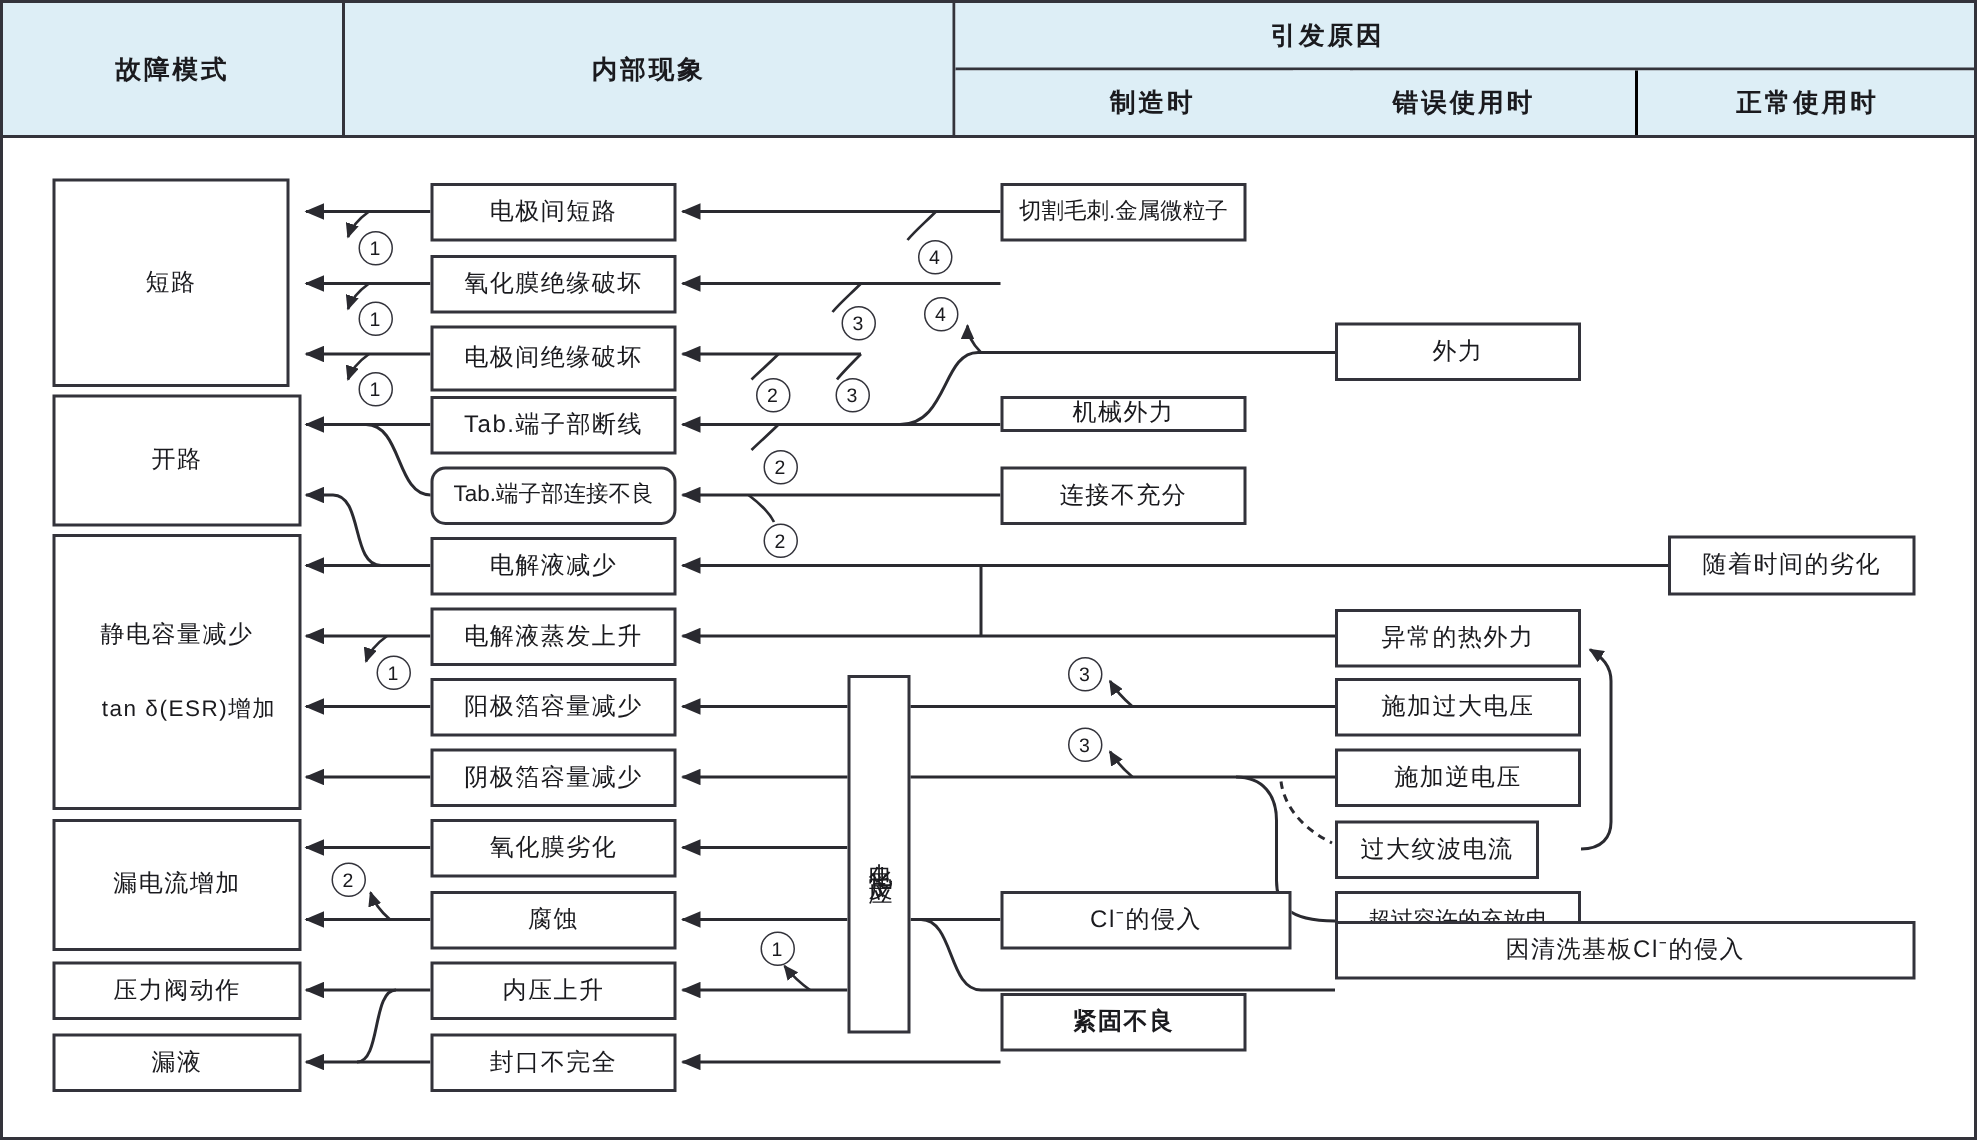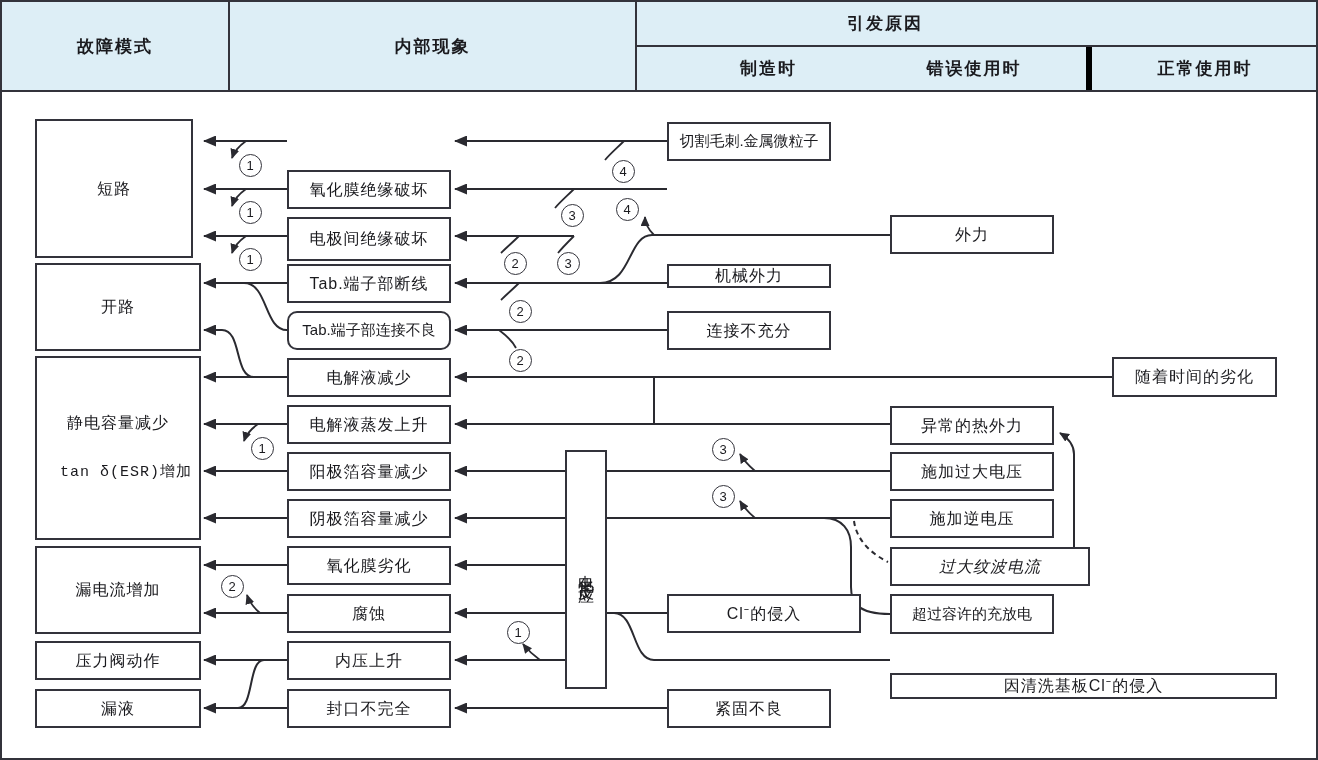--- a/index.html
+++ b/index.html
@@ -7,36 +7,36 @@
         box-sizing:border-box;font-family:"Liberation Sans",sans-serif;color:#1a1a1e;overflow:hidden;}
   .hdr{position:absolute;left:0;top:0;width:1318px;height:90px;border-bottom:2px solid #33333b;box-sizing:border-box;}
   .hcell{position:absolute;background:#ddeef6;display:flex;align-items:center;justify-content:center;
          font-size:17px;font-weight:600;letter-spacing:2px;box-sizing:border-box;}
   .wires{position:absolute;left:0;top:0;z-index:1;}
   .box{position:absolute;background:#fff;border:2px solid #33333b;box-sizing:border-box;z-index:2;
        display:flex;align-items:center;justify-content:center;text-align:center;
        font-size:16px;letter-spacing:1px;line-height:1.25;}
   .box.small{font-size:15px;letter-spacing:0;}
   .vert{writing-mode:vertical-rl;text-orientation:upright;letter-spacing:3px;font-size:16px;}
-  .capbox{flex-direction:column;gap:30px;font-family:Liberation Mono, monospace;}
+  .capbox{flex-direction:column;gap:30px;}
   .capbox .sub{font-size:15px;margin-left:16px;}
   .num{position:absolute;width:21px;height:21px;border-radius:50%;border:1.5px solid #33333b;background:#fff;
        z-index:3;display:flex;align-items:center;justify-content:center;font-size:13px;line-height:1;}
 </style>
 </head>
 <body>
 
 <div class="page">
 
   <div class="hdr">
     <div class="hcell" style="left:0;top:0;width:228px;height:88px;border-right:2px solid #33333b;">故障模式</div>
     <div class="hcell" style="left:228px;top:0;width:407px;height:88px;border-right:2px solid #33333b;">内部现象</div>
     <div class="hcell" style="left:635px;top:0;width:683px;height:45px;border-bottom:2px solid #33333b;justify-content:flex-start;padding-left:210px;">引发原因</div>
     <div class="hcell" style="left:635px;top:45px;width:265px;height:43px;border-right:2px solid #33333b;">制造时</div>
-    <div class="hcell" style="left:860px;top:45px;width:230px;height:43px;border-right:6px solid #000000;">错误使用时</div>
+    <div class="hcell" style="left:860px;top:45px;width:230px;height:43px;border-right:2px solid #000000;">错误使用时</div>
     <div class="hcell" style="left:1090px;top:45px;width:226px;height:43px;">正常使用时</div>
   </div>
 
   <svg class="wires" width="1318" height="760" viewBox="0 0 1318 760">
     <defs>
       <marker id="ah" markerUnits="userSpaceOnUse" markerWidth="14" markerHeight="11" refX="12" refY="5.5" orient="auto">
         <path d="M0,0 L13,5.5 L0,11 Z" fill="#2a2a30"></path>
       </marker>
       <marker id="ahs" markerUnits="userSpaceOnUse" markerWidth="11" markerHeight="9" refX="9" refY="4.5" orient="auto">
         <path d="M0,0 L10,4.5 L0,9 Z" fill="#2a2a30"></path>
@@ -106,48 +106,49 @@
   <div class="box" style="left:33px;top:117px;width:158px;height:139px;">短路</div>
   <div class="box" style="left:33px;top:261px;width:166px;height:88px;">开路</div>
   <div class="box capbox" style="left:33px;top:354px;width:166px;height:184px;">
     <span>静电容量减少</span>
     <span class="sub">tan δ(ESR)增加</span>
   </div>
   <div class="box" style="left:33px;top:544px;width:166px;height:88px;">漏电流增加</div>
   <div class="box" style="left:33px;top:639px;width:166px;height:39px;">压力阀动作</div>
   <div class="box" style="left:33px;top:687px;width:166px;height:39px;">漏液</div>
 
+  <div class="box" style="left:285px;top:120px;width:164px;height:39px;">电极间短路</div>
   <div class="box" style="left:285px;top:168px;width:164px;height:39px;">氧化膜绝缘破坏</div>
   <div class="box" style="left:285px;top:215px;width:164px;height:44px;">电极间绝缘破坏</div>
   <div class="box" style="left:285px;top:262px;width:164px;height:39px;">Tab.端子部断线</div>
   <div class="box small" style="left:285px;top:309px;width:164px;height:39px;border-radius:10px;">Tab.端子部连接不良</div>
   <div class="box" style="left:285px;top:356px;width:164px;height:39px;">电解液减少</div>
   <div class="box" style="left:285px;top:403px;width:164px;height:39px;">电解液蒸发上升</div>
   <div class="box" style="left:285px;top:450px;width:164px;height:39px;">阳极箔容量减少</div>
   <div class="box" style="left:285px;top:497px;width:164px;height:39px;">阴极箔容量减少</div>
   <div class="box" style="left:285px;top:544px;width:164px;height:39px;">氧化膜劣化</div>
   <div class="box" style="left:285px;top:592px;width:164px;height:39px;">腐蚀</div>
   <div class="box" style="left:285px;top:639px;width:164px;height:39px;">内压上升</div>
   <div class="box" style="left:285px;top:687px;width:164px;height:39px;">封口不完全</div>
 
   <div class="box vert" style="left:563px;top:448px;width:42px;height:239px;">电化学反应</div>
 
   <div class="box small" style="left:665px;top:120px;width:164px;height:39px;">切割毛刺.金属微粒子</div>
   <div class="box" style="left:665px;top:262px;width:164px;height:24px;">机械外力</div>
   <div class="box" style="left:665px;top:309px;width:164px;height:39px;">连接不充分</div>
   <div class="box" style="left:665px;top:592px;width:194px;height:39px;">Cl⁻的侵入</div>
-  <div class="box" style="left:665px;top:687px;width:164px;height:39px;">紧固不良</div>
+  <div class="box" style="left:665px;top:660px;width:164px;height:39px;font-weight:bold;">紧固不良</div>
 
   <div class="box" style="left:888px;top:213px;width:164px;height:39px;">外力</div>
   <div class="box" style="left:888px;top:404px;width:164px;height:39px;">异常的热外力</div>
   <div class="box" style="left:888px;top:450px;width:164px;height:39px;">施加过大电压</div>
   <div class="box" style="left:888px;top:497px;width:164px;height:39px;">施加逆电压</div>
-  <div class="box" style="left:888px;top:545px;width:200px;height:39px;font-style:italic;">过大纹波电流</div>
+  <div class="box" style="left:888px;top:545px;width:136px;height:39px;">过大纹波电流</div>
   <div class="box small" style="left:888px;top:592px;width:164px;height:40px;">超过容许的充放电</div>
-  <div class="box" style="left:888px;top:671px;width:387px;height:26px;">因清洗基板Cl⁻的侵入</div>
+  <div class="box" style="left:888px;top:612px;width:387px;height:39px;">因清洗基板Cl⁻的侵入</div>
 
   <div class="box" style="left:1110px;top:355px;width:165px;height:40px;">随着时间的劣化</div>
 
   <div class="num" style="left:236.5px;top:151.5px;">1</div>
   <div class="num" style="left:236.5px;top:198.5px;">1</div>
   <div class="num" style="left:236.5px;top:245.5px;">1</div>
   <div class="num" style="left:248.5px;top:434.5px;">1</div>
   <div class="num" style="left:504.5px;top:618.5px;">1</div>
   <div class="num" style="left:501.5px;top:249.5px;">2</div>
   <div class="num" style="left:506.5px;top:297.5px;">2</div>

